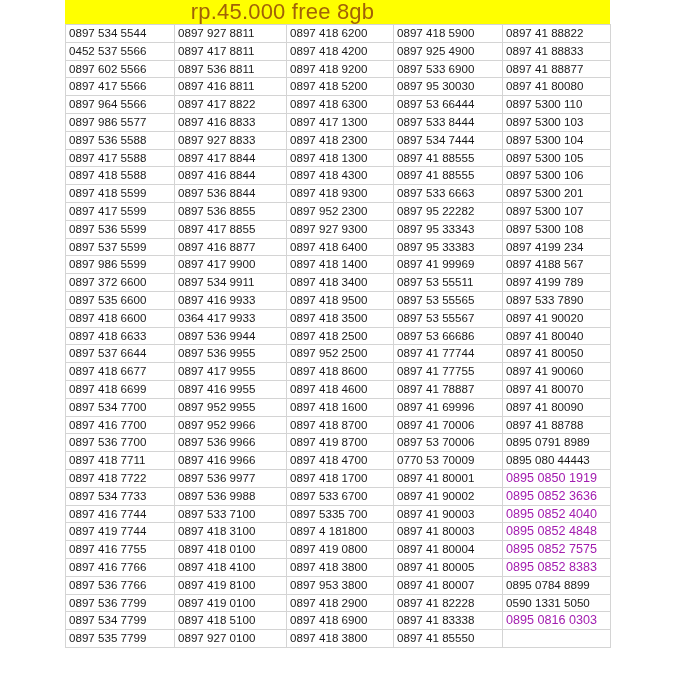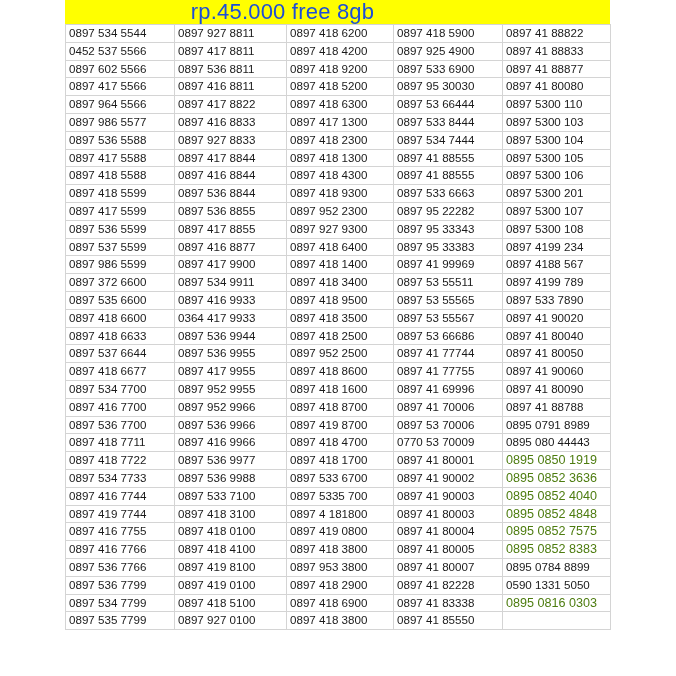--- a/index.html
+++ b/index.html
@@ -19,21 +19,21 @@
       left: 65px;
       top: 0;
       width: 545px;
     }
     .banner {
       height: 24px;
       background: #ffff00;
       text-align: center;
       font-size: 22px;
       line-height: 24px;
-      color: #1d4ed8;
+      color: #a16207;
       padding-right: 110px;
       box-sizing: border-box;
       letter-spacing: 0.2px;
     }
     table {
       border-collapse: collapse;
       table-layout: fixed;
       width: 545px;
     }
     td {
@@ -41,21 +41,21 @@
       height: 16.8px;
       padding: 0 0 0 3px;
       font-size: 11.6px;
       line-height: 16.8px;
       color: #1a1a1a;
       white-space: nowrap;
       overflow: hidden;
     }
     td.big {
       font-size: 12.6px;
-      color: #4d7c0f;
+      color: #a21caf;
     }
     col.c1 { width: 109px; }
     col.c2 { width: 112px; }
     col.c3 { width: 107px; }
     col.c4 { width: 109px; }
     col.c5 { width: 108px; }
   </style>
 </head>
 <body>
 
@@ -206,20 +206,27 @@
           <td>0897 41 80050</td>
         </tr>
         <tr>
           <td>0897 418 6677</td>
           <td>0897 417 9955</td>
           <td>0897 418 8600</td>
           <td>0897 41 77755</td>
           <td>0897 41 90060</td>
         </tr>
         <tr>
+          <td>0897 418 6699</td>
+          <td>0897 416 9955</td>
+          <td>0897 418 4600</td>
+          <td>0897 41 78887</td>
+          <td>0897 41 80070</td>
+        </tr>
+        <tr>
           <td>0897 534 7700</td>
           <td>0897 952 9955</td>
           <td>0897 418 1600</td>
           <td>0897 41 69996</td>
           <td>0897 41 80090</td>
         </tr>
         <tr>
           <td>0897 416 7700</td>
           <td>0897 952 9966</td>
           <td>0897 418 8700</td>

